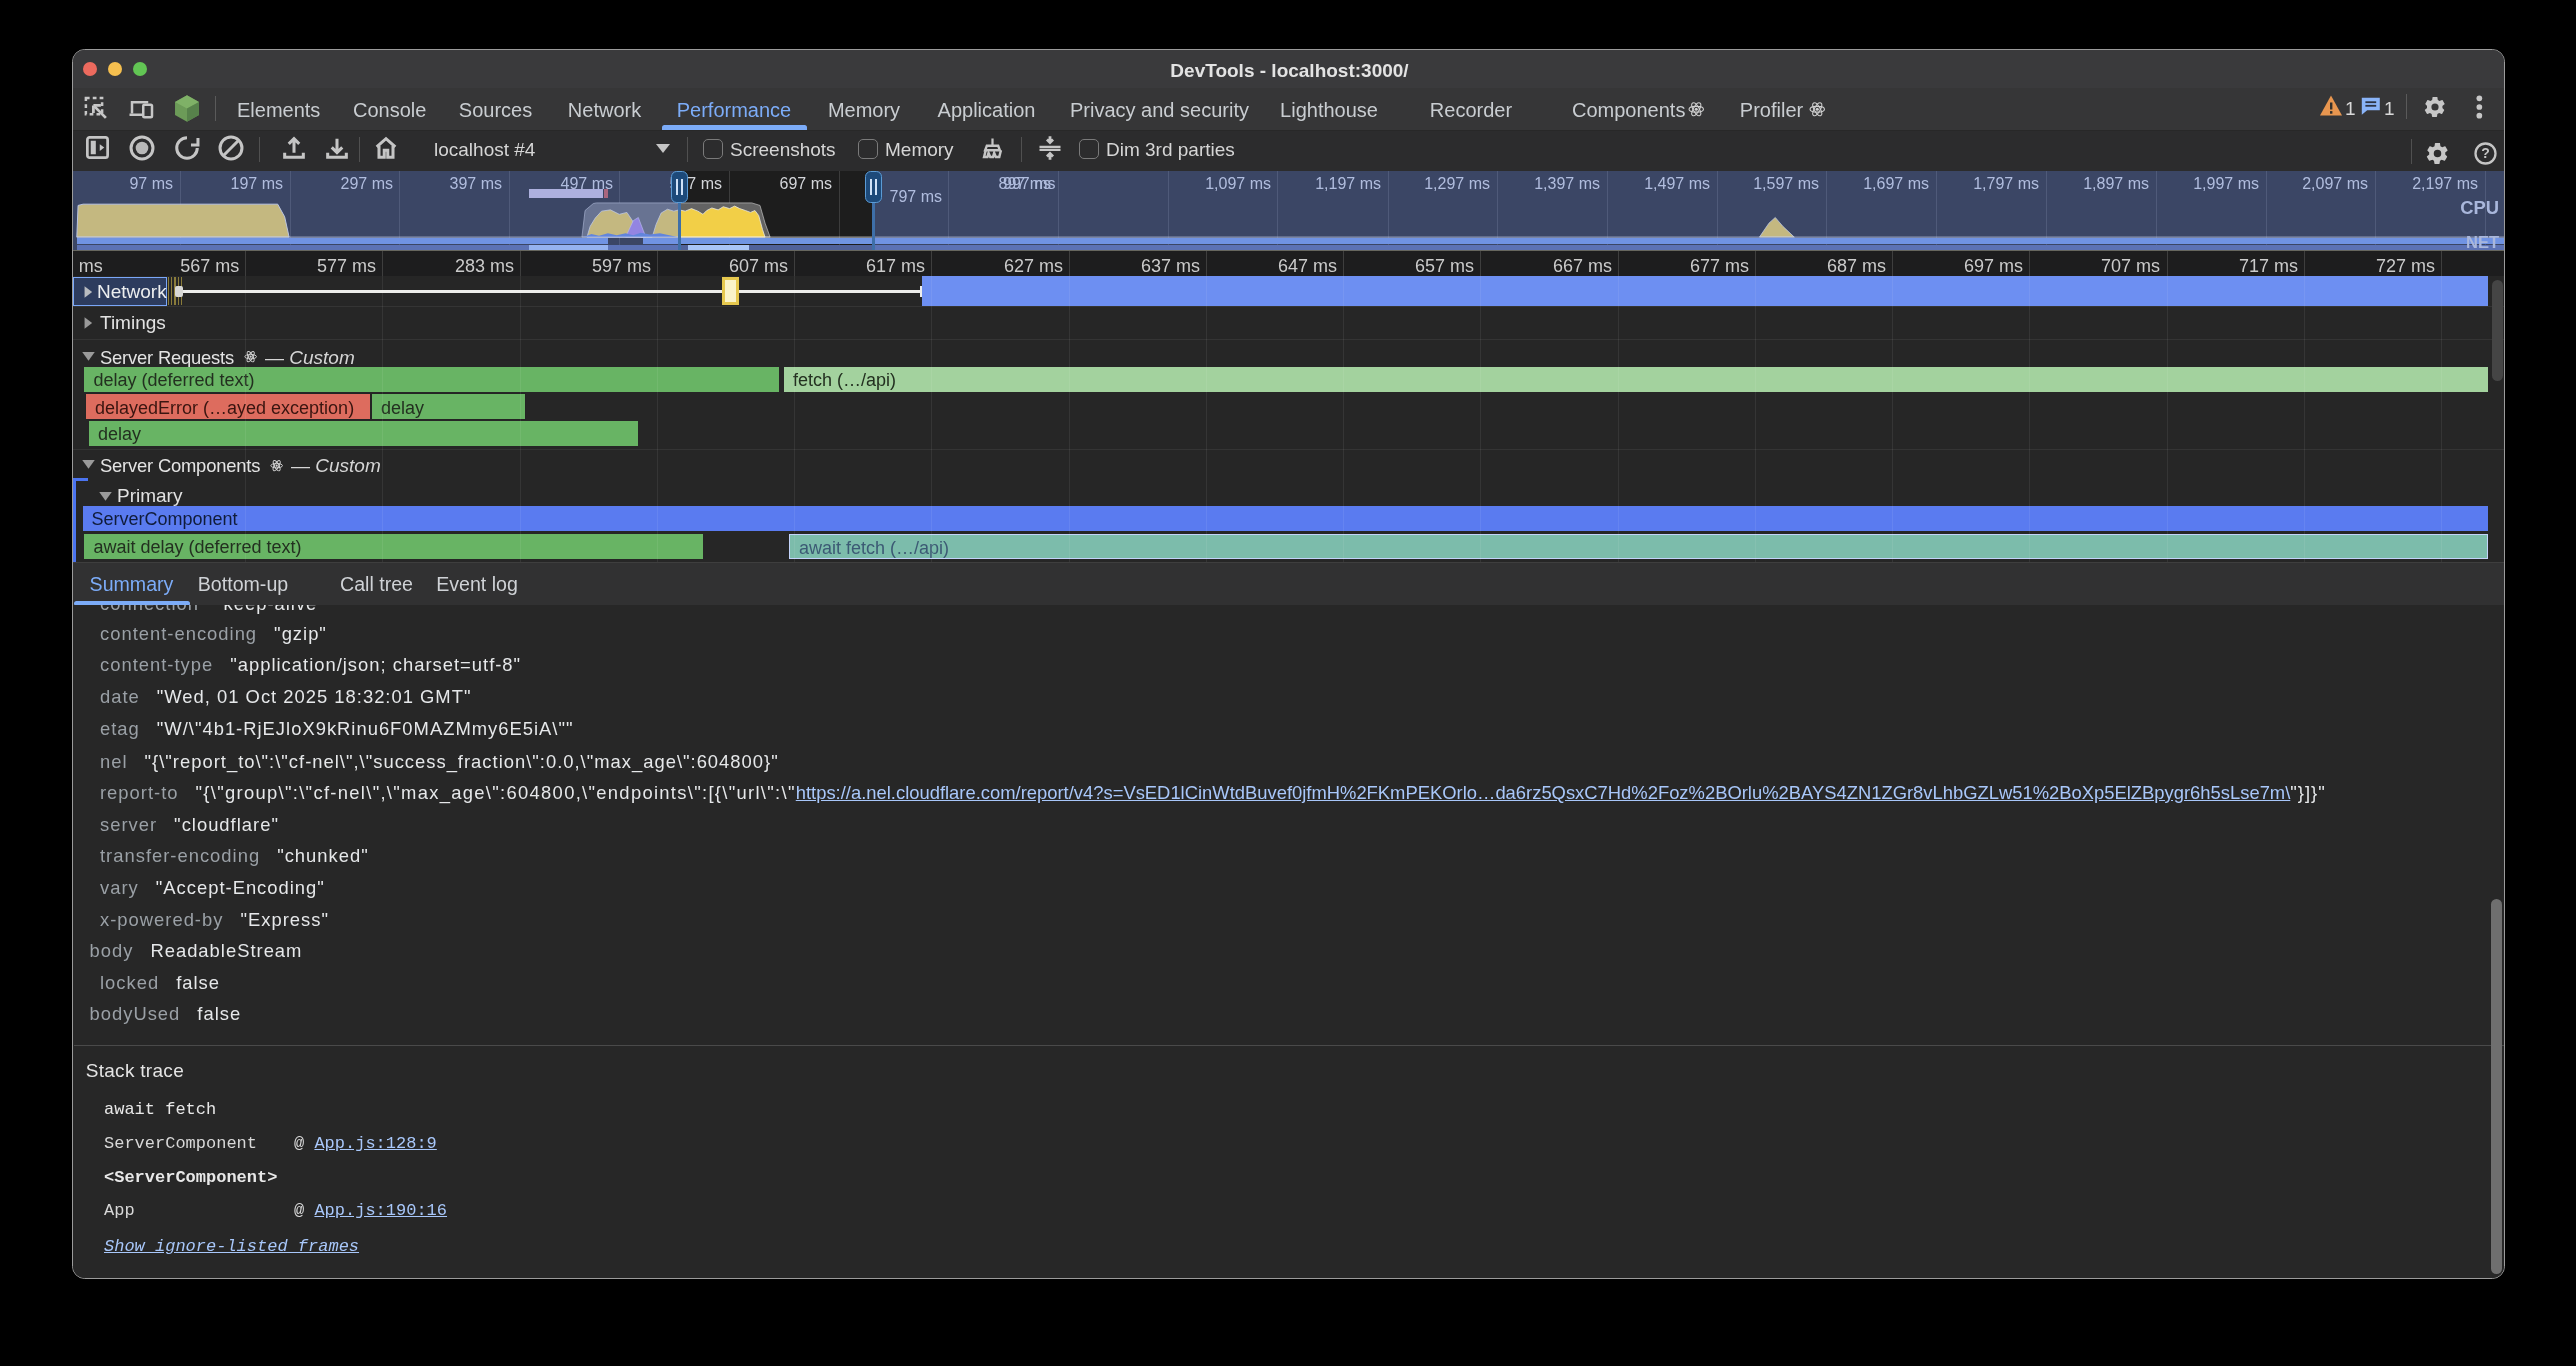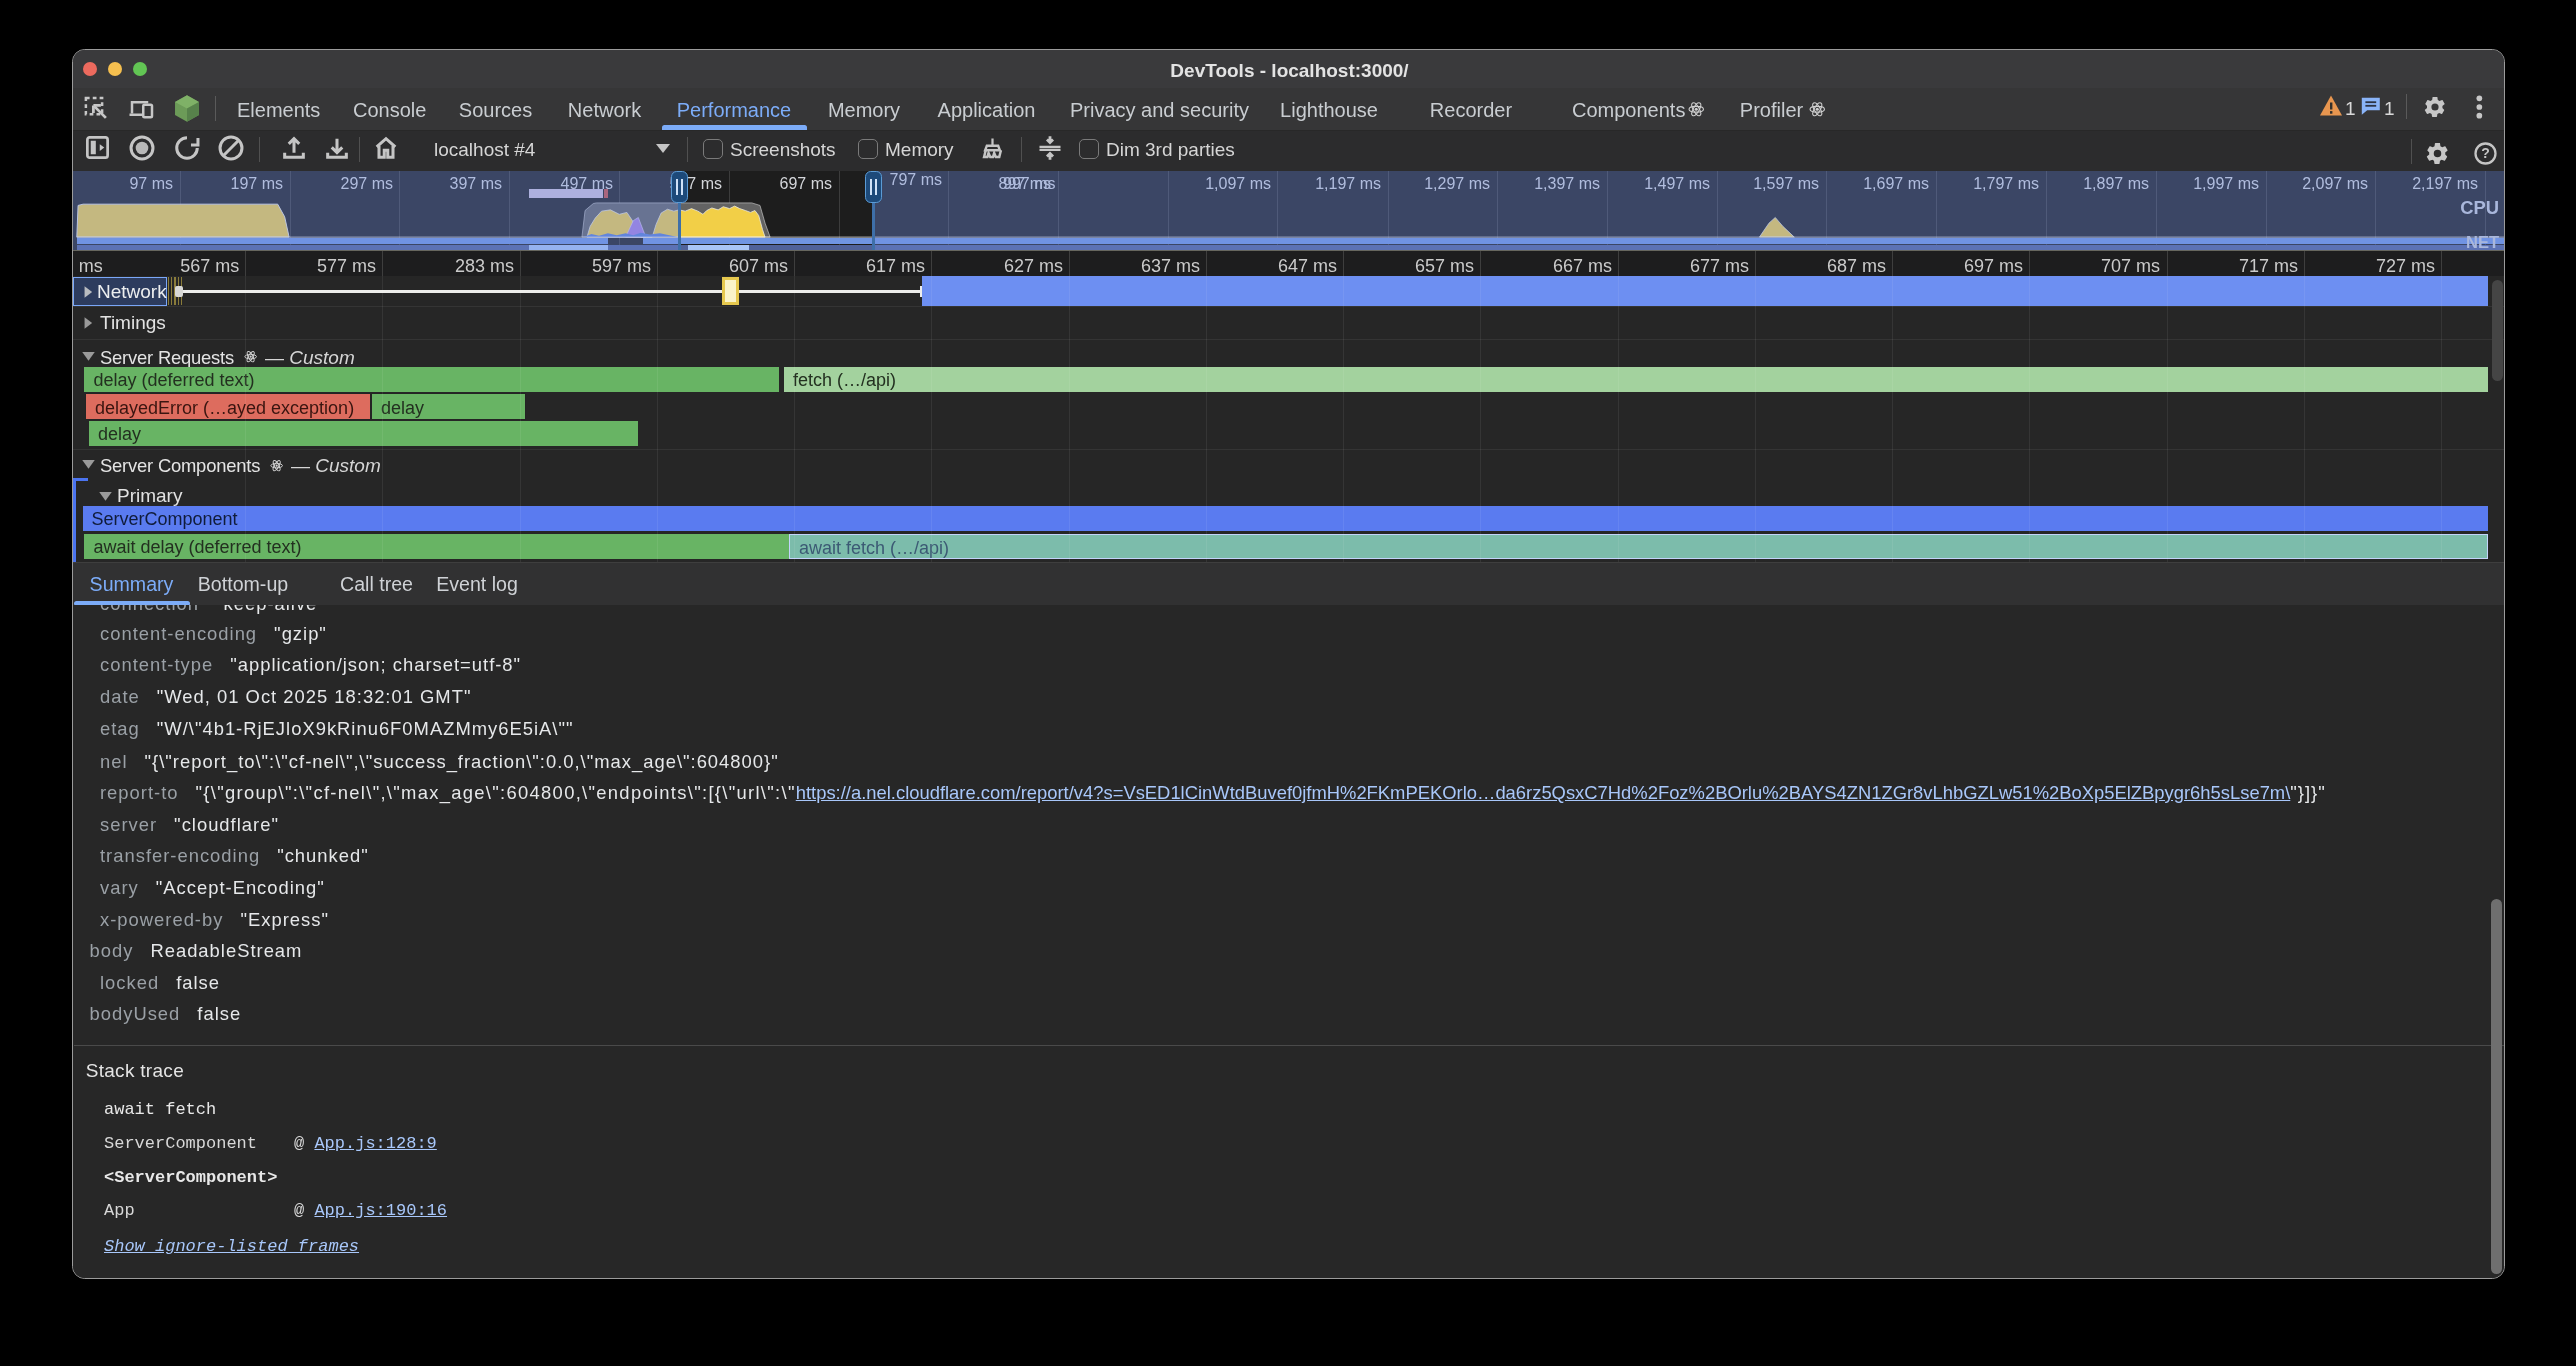--- a/index.html
+++ b/index.html
@@ -151,21 +151,21 @@
 <div class="a lbl" style="left:162px;top:3.8px;width:158px;text-align:right;font-size:16px;color:#d4d6da">297 ms</div>
 <div class="a" style="left:436px;top:0;width:1.3px;height:79px;background:rgba(255,255,255,0.14)"></div>
 <div class="a lbl" style="left:271px;top:3.8px;width:158px;text-align:right;font-size:16px;color:#d4d6da">397 ms</div>
 <div class="a" style="left:546px;top:0;width:1.3px;height:79px;background:rgba(255,255,255,0.14)"></div>
 <div class="a lbl" style="left:382px;top:3.8px;width:158px;text-align:right;font-size:16px;color:#d4d6da">497 ms</div>
 <div class="a" style="left:656px;top:0;width:1.3px;height:79px;background:rgba(255,255,255,0.14)"></div>
 <div class="a lbl" style="left:491px;top:3.8px;width:158px;text-align:right;font-size:16px;color:#d4d6da">597 ms</div>
 <div class="a" style="left:766px;top:0;width:1.3px;height:79px;background:rgba(255,255,255,0.14)"></div>
 <div class="a lbl" style="left:601px;top:3.8px;width:158px;text-align:right;font-size:16px;color:#d4d6da">697 ms</div>
 <div class="a" style="left:875px;top:0;width:1.3px;height:79px;background:rgba(255,255,255,0.14)"></div>
-<div class="a lbl" style="left:711px;top:0;width:158px;text-align:right;font-size:16px;color:#d4d6da">797 ms</div>
+<div class="a lbl" style="left:711px;top:17px;width:158px;text-align:right;font-size:16px;color:#d4d6da">797 ms</div>
 <div class="a" style="left:985px;top:0;width:1.3px;height:79px;background:rgba(255,255,255,0.14)"></div>
 <div class="a lbl" style="left:820px;top:3.8px;width:158px;text-align:right;font-size:16px;color:#d4d6da">897 ms</div>
 <div class="a" style="left:1095px;top:0;width:1.3px;height:79px;background:rgba(255,255,255,0.14)"></div>
 <div class="a lbl" style="left:930px;top:3.8px;width:158px;text-align:left;font-size:16px;color:#d4d6da">997 ms</div>
 <div class="a" style="left:1204px;top:0;width:1.3px;height:79px;background:rgba(255,255,255,0.14)"></div>
 <div class="a lbl" style="left:1040px;top:3.8px;width:158px;text-align:right;font-size:16px;color:#d4d6da">1,097 ms</div>
 <div class="a" style="left:1315px;top:0;width:1.3px;height:79px;background:rgba(255,255,255,0.14)"></div>
 <div class="a lbl" style="left:1150px;top:3.8px;width:158px;text-align:right;font-size:16px;color:#d4d6da">1,197 ms</div>
 <div class="a" style="left:1424px;top:0;width:1.3px;height:79px;background:rgba(255,255,255,0.14)"></div>
 <div class="a lbl" style="left:1259px;top:3.8px;width:158px;text-align:right;font-size:16px;color:#d4d6da">1,297 ms</div>
@@ -334,21 +334,21 @@
 <div class="a lbl" style="left:218px;top:179px;font-size:19px;color:#d5d5d5">— <i>Custom</i></div>
 <div class="a" style="left:1.3px;top:202px;width:13.3px;height:2.5px;background:#4b74f0"></div>
 <div class="a" style="left:0;top:202px;width:2.5px;height:84px;background:#4b74f0"></div>
 <svg class="a" style="left:25px;top:214px" width="15" height="12.7" viewBox="0 0 24 20">
         <path d="M2 3 L22 3 L12 17 Z" fill="#9a9a9a"></path>
       </svg>
 <div class="a lbl" style="left:44px;top:209px;font-size:19px;color:#e2e2e2">Primary</div>
 <div class="a" style="left:9.5px;top:230px;width:2405px;height:25px;background:#5a7bf0;overflow:hidden">
         <div class="lbl" style="position:absolute;left:9px;top:3.2px;font-size:18px;color:#101c3a">ServerComponent</div>
       </div>
-<div class="a" style="left:11.4px;top:258px;width:765px;height:25px;background:#68b464;overflow:hidden">
+<div class="a" style="left:11.4px;top:258px;width:619px;height:25px;background:#68b464;overflow:hidden">
         <div class="lbl" style="position:absolute;left:9px;top:3.2px;font-size:18px;color:#233020">await delay (deferred text)</div>
       </div>
 <div class="a" style="left:716px;top:258px;width:1699px;height:25px;background:#7cbcab;overflow:hidden;border:1.9px solid #c3d3fa">
         <div class="lbl" style="position:absolute;left:9px;top:3.2px;font-size:18px;color:#3c5a74">await fetch (…/api)</div>
       </div>
 <div class="a" style="left:2419px;top:4.4px;width:11.4px;height:101px;background:#454545;border-radius:5.7px"></div>
 </div>
 <div class="a" style="left:0;top:512px;width:2433px;height:43px;background:#313132;border-top:1.3px solid #3e3e3e">
 <div class="a lbl" style="left:16px;top:10px;width:85px;text-align:center;font-size:19.6px;color:#7cacf8">Summary</div>
 <div class="a lbl" style="left:121px;top:10px;width:98px;text-align:center;font-size:19.6px;color:#cfd2d6">Bottom-up</div>

